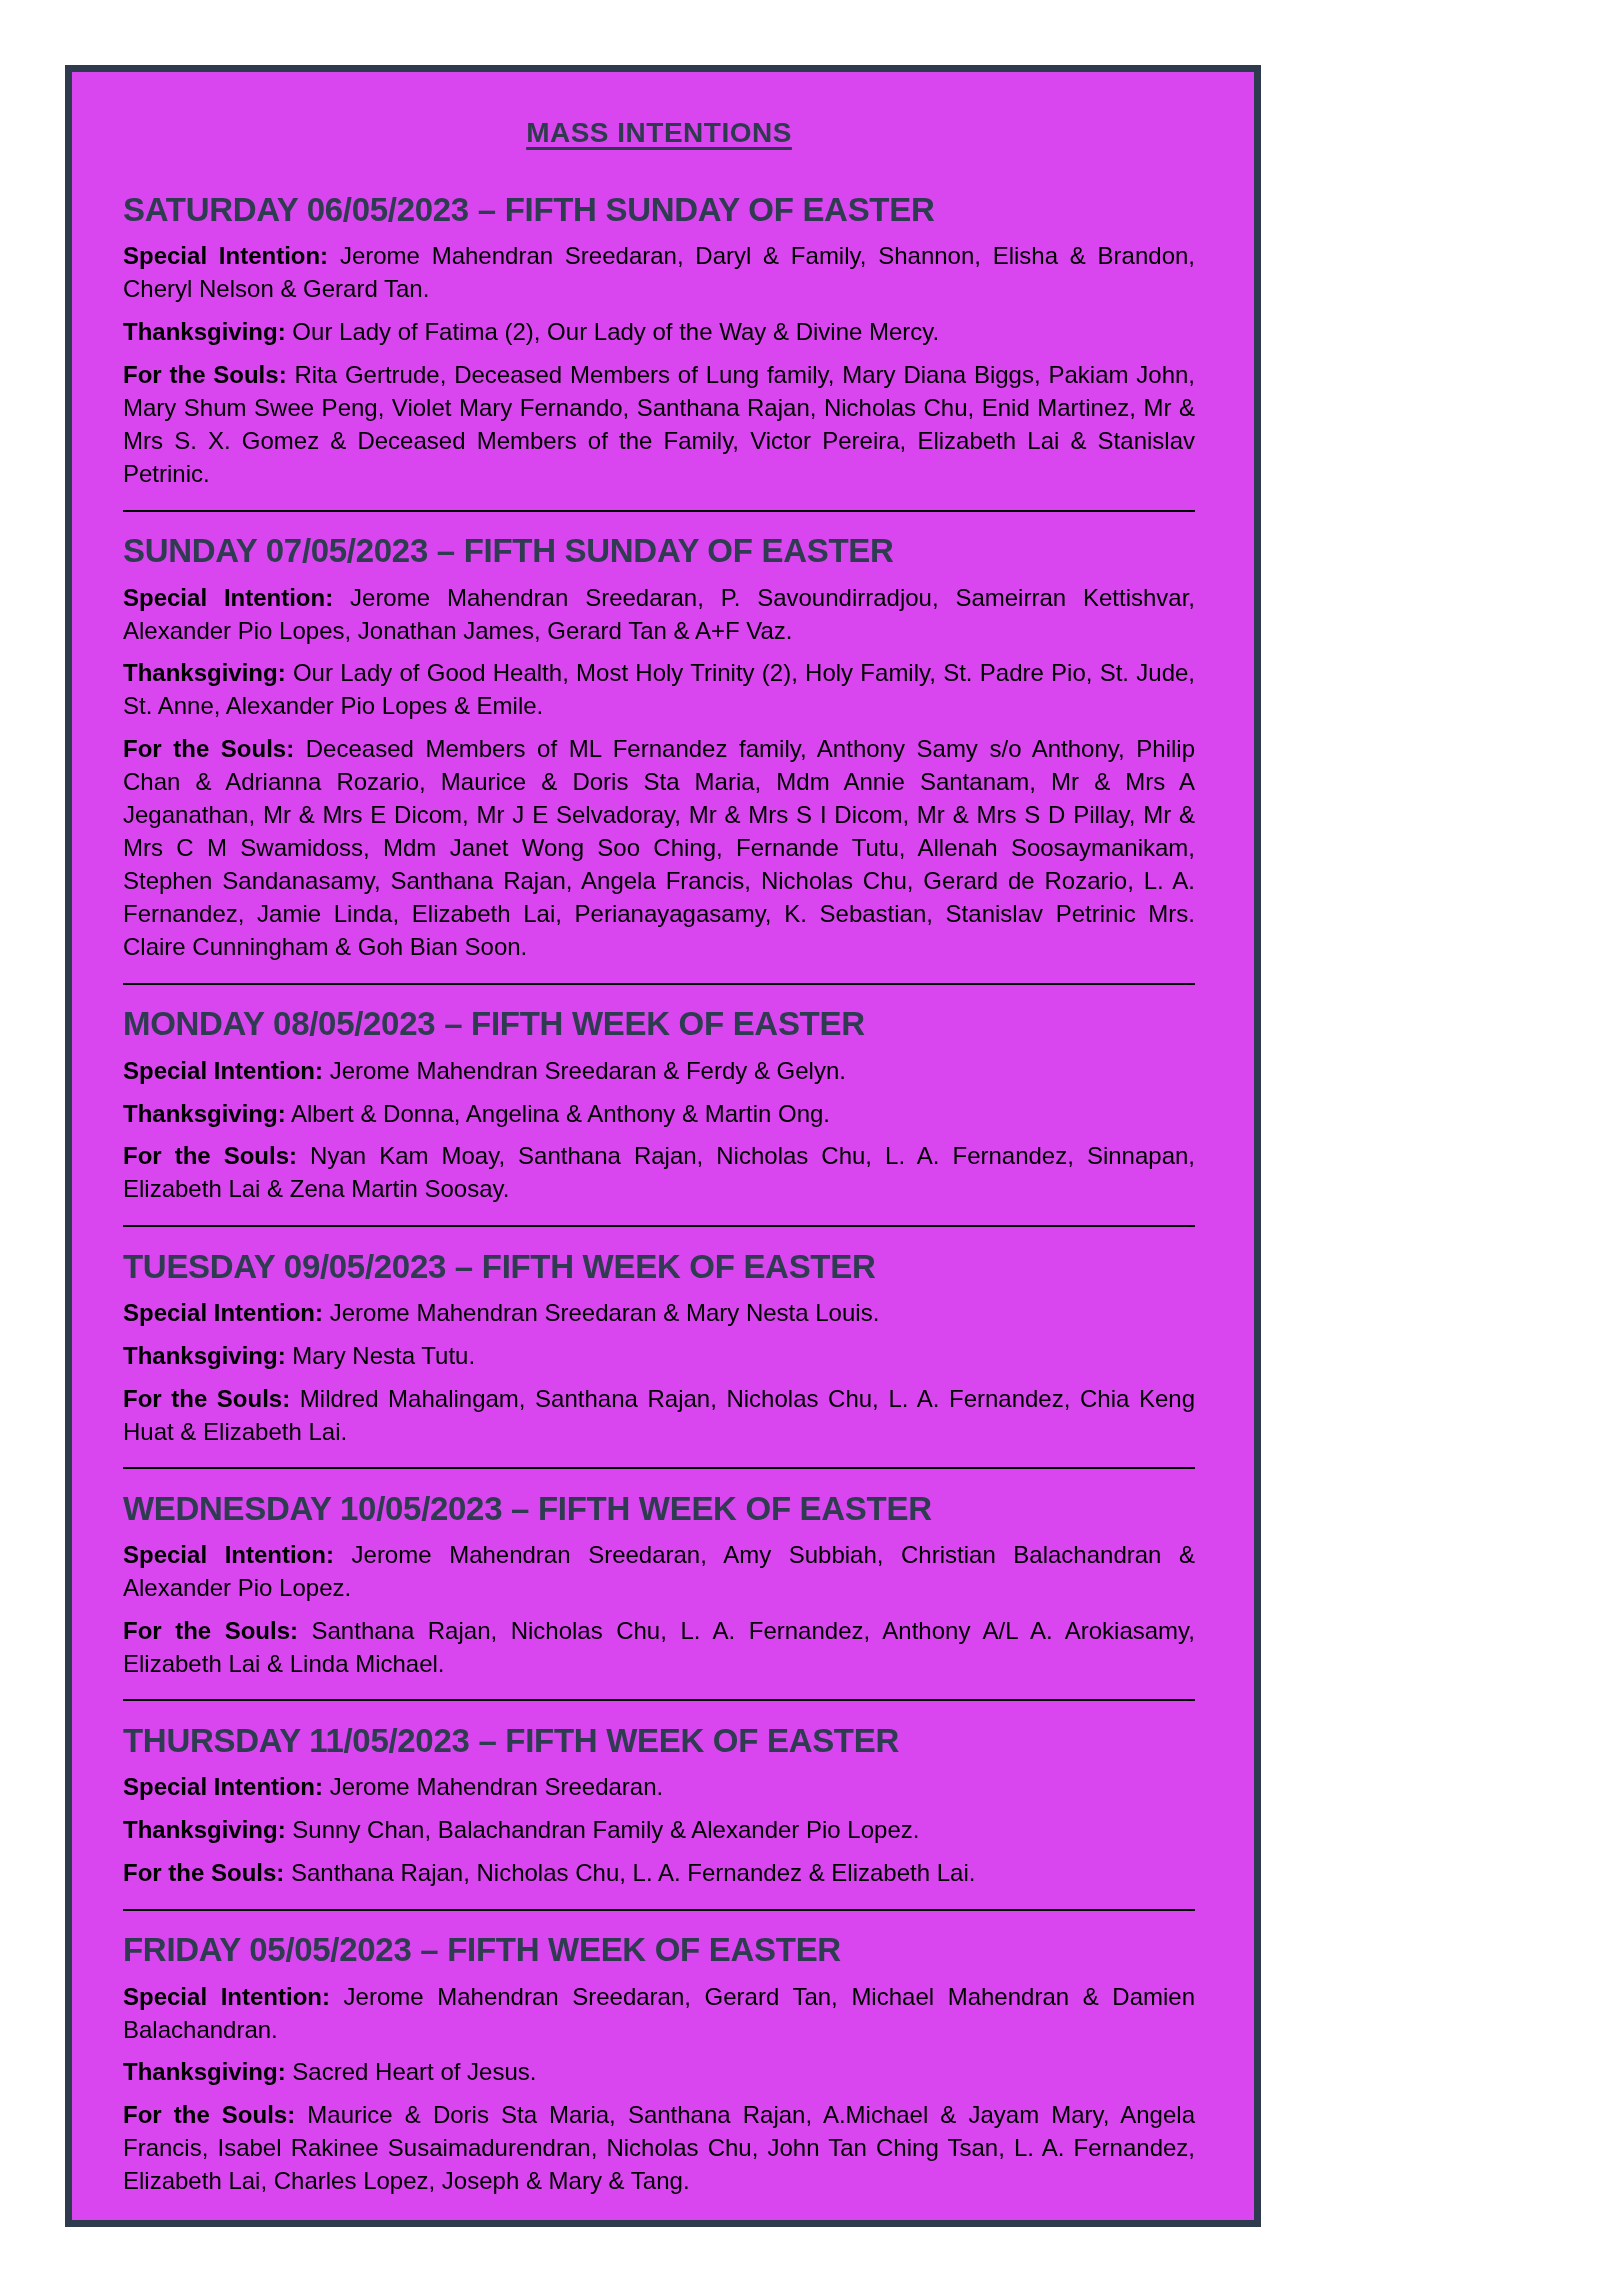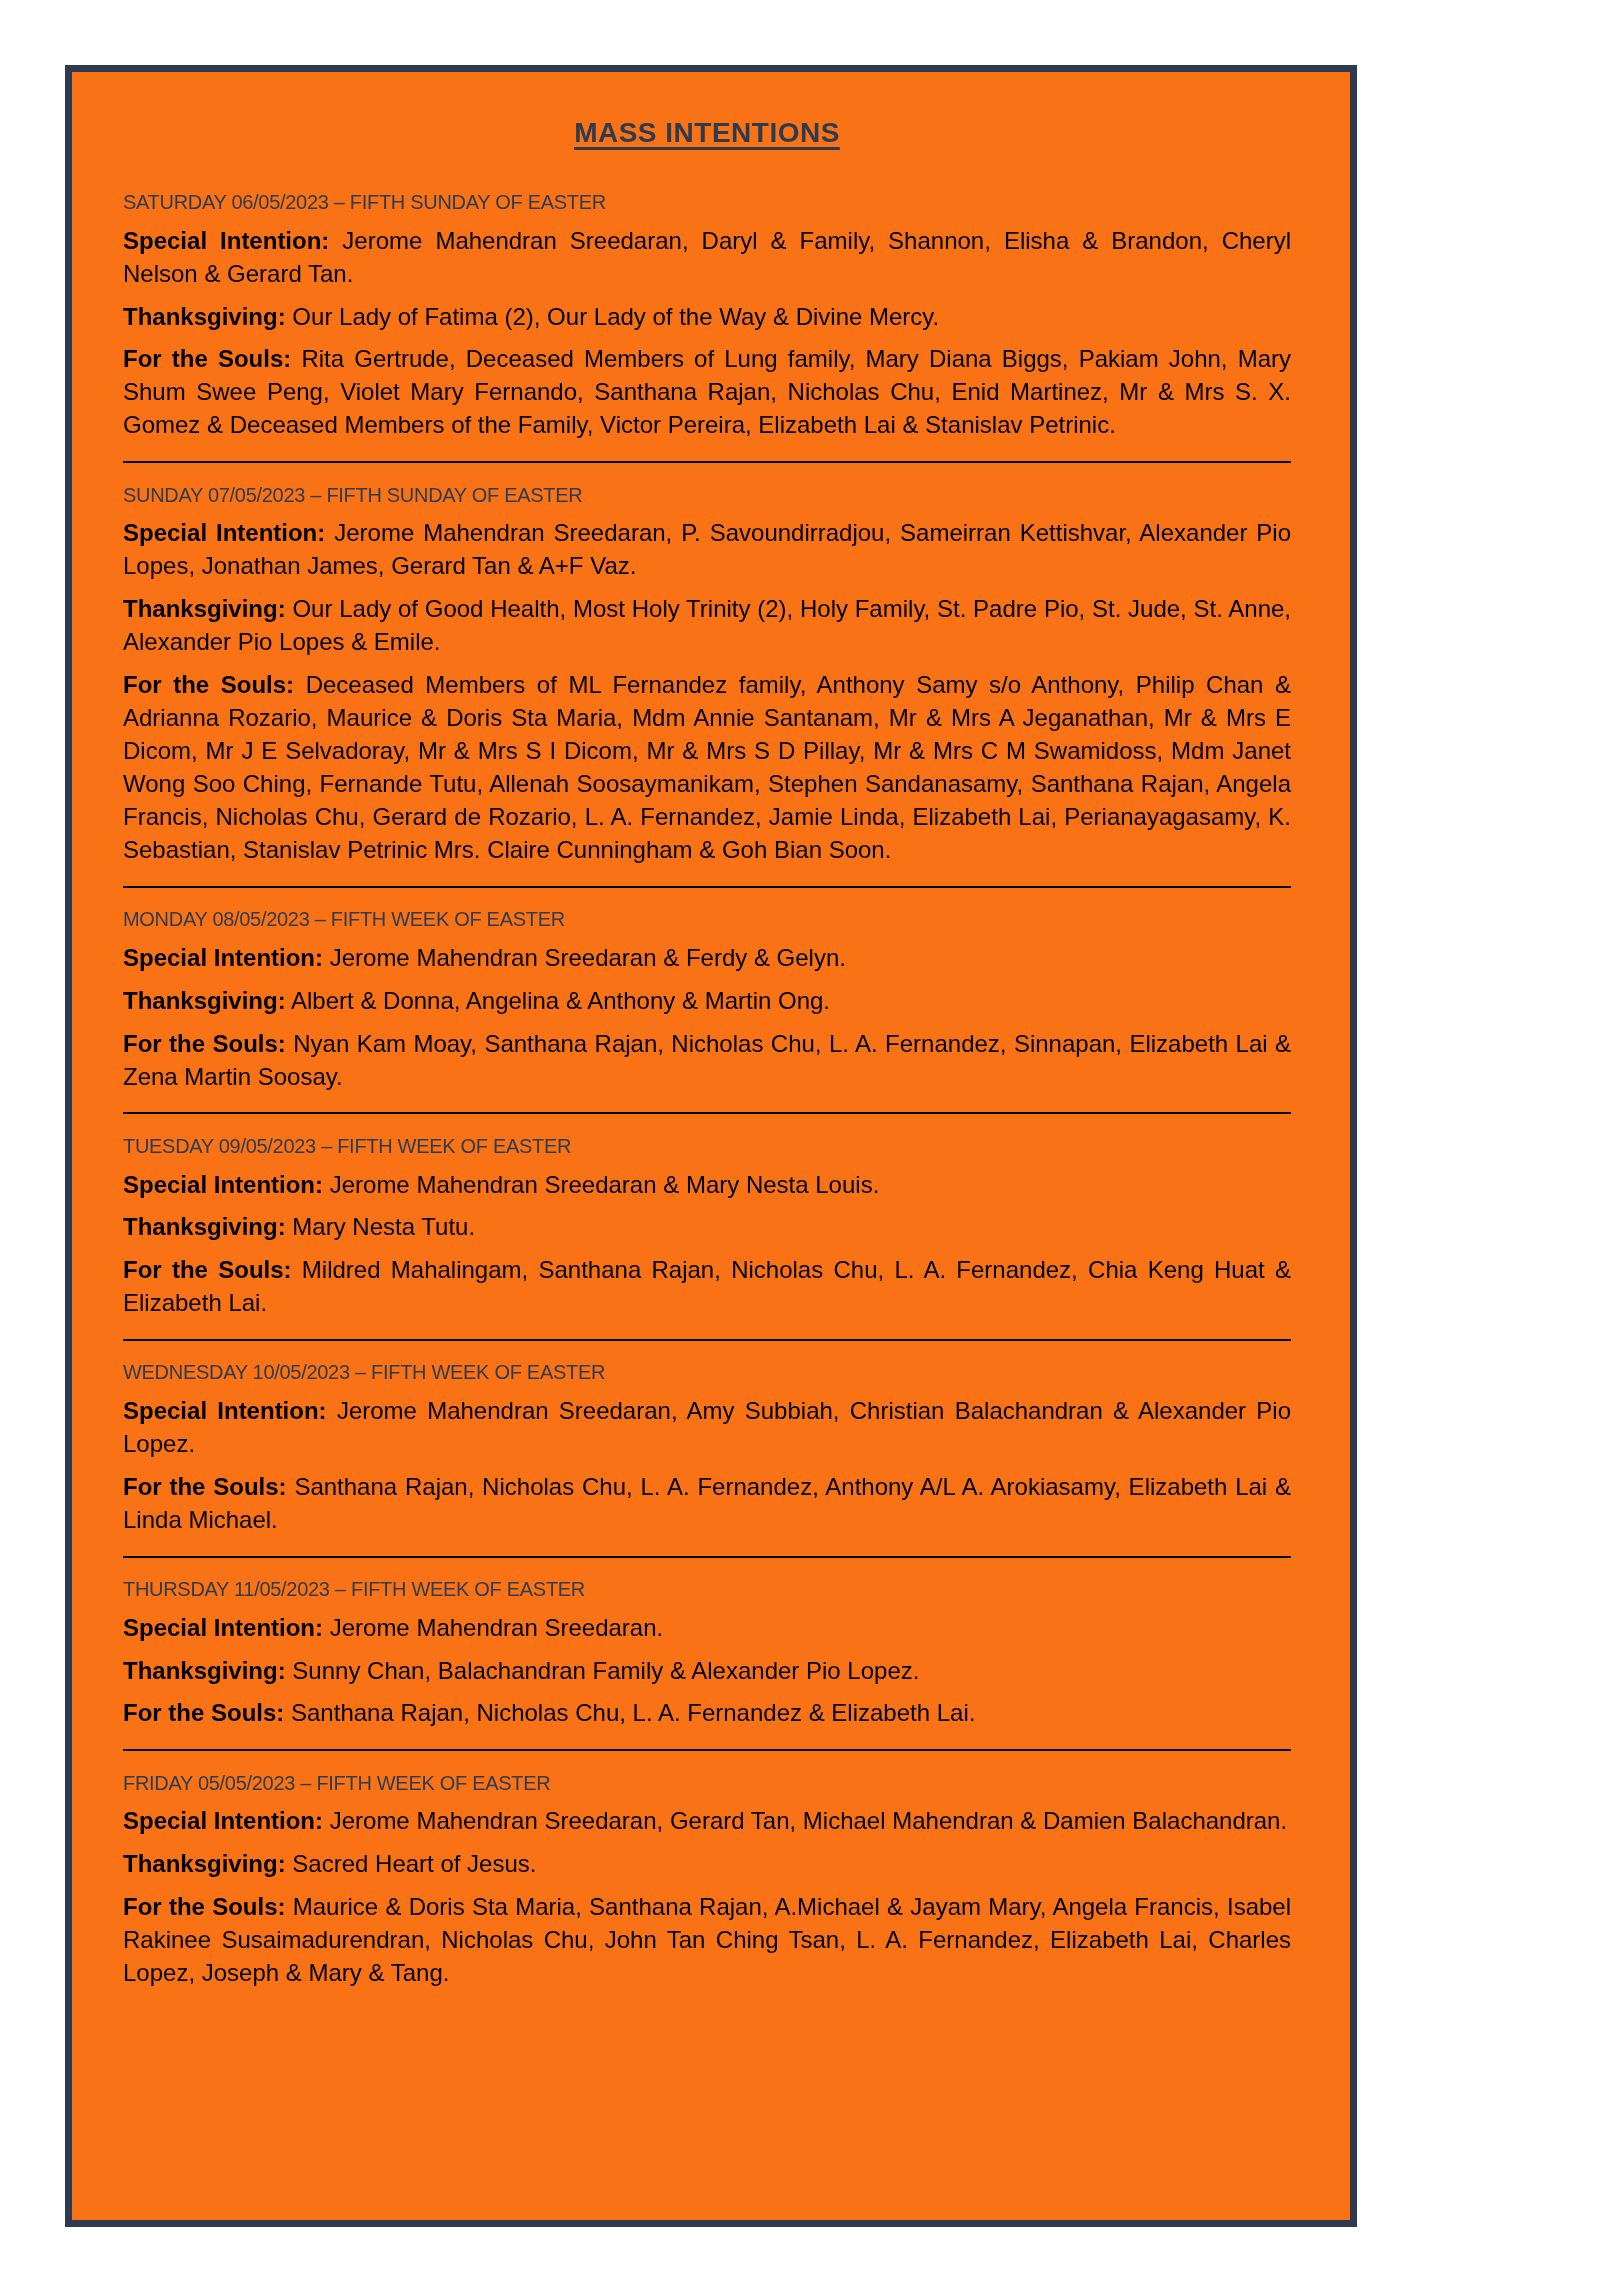--- a/index.html
+++ b/index.html
@@ -12,45 +12,45 @@
     width: 1621px;
     height: 2293px;
     background: #ffffff;
     font-family: "Liberation Sans", sans-serif;
     overflow: hidden;
   }
   .frame {
     position: absolute;
     left: 65px;
     top: 65px;
-    width: 1292px;
+    width: 1196px;
     height: 2162px;
     border: 7.8px solid #2e3b4e;
     box-sizing: border-box;
     overflow: hidden;
-    background: #f97316;
+    background: #d946ef;
   }
   .content {
     padding: 45px 59px 0 51px;
   }
   .doc-title {
     text-align: center;
     color: #2e3b4e;
     font-size: 28px;
     font-weight: bold;
     letter-spacing: 0.5px;
     text-decoration: underline;
     text-decoration-thickness: 2.9px;
     text-underline-offset: 4.9px;
     margin: 0 0 41px 0;
   }
   .section-heading {
     color: #2e3b50;
-    font-size: 20px;
-    font-weight: normal;
+    font-size: 33px;
+    font-weight: bold;
     letter-spacing: -0.3px;
     margin: 0 0 9.8px 0;
     line-height: 1.2;
   }
   .entry {
     color: #000000;
     font-size: 24px;
     line-height: 33px;
     text-align: justify;
     margin: 0 0 9.8px 0;

